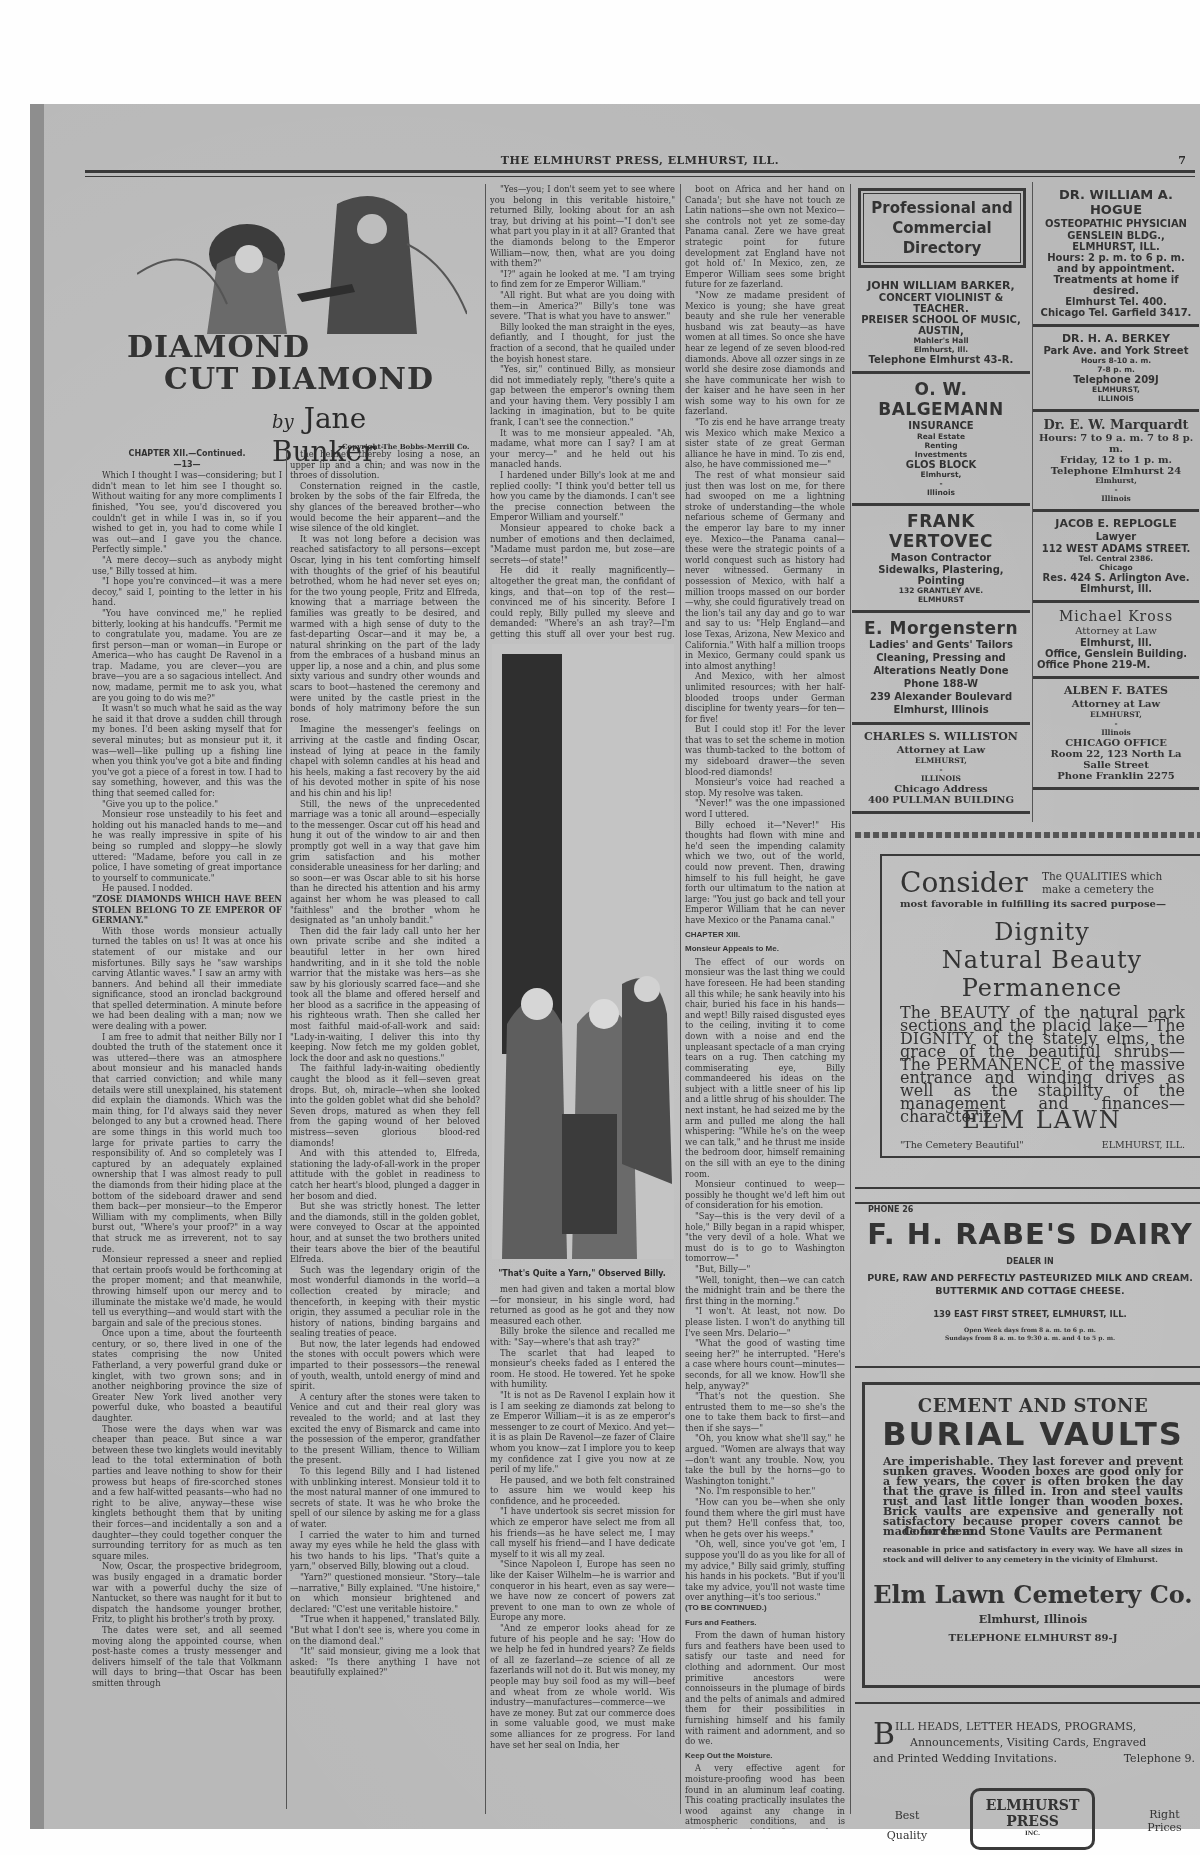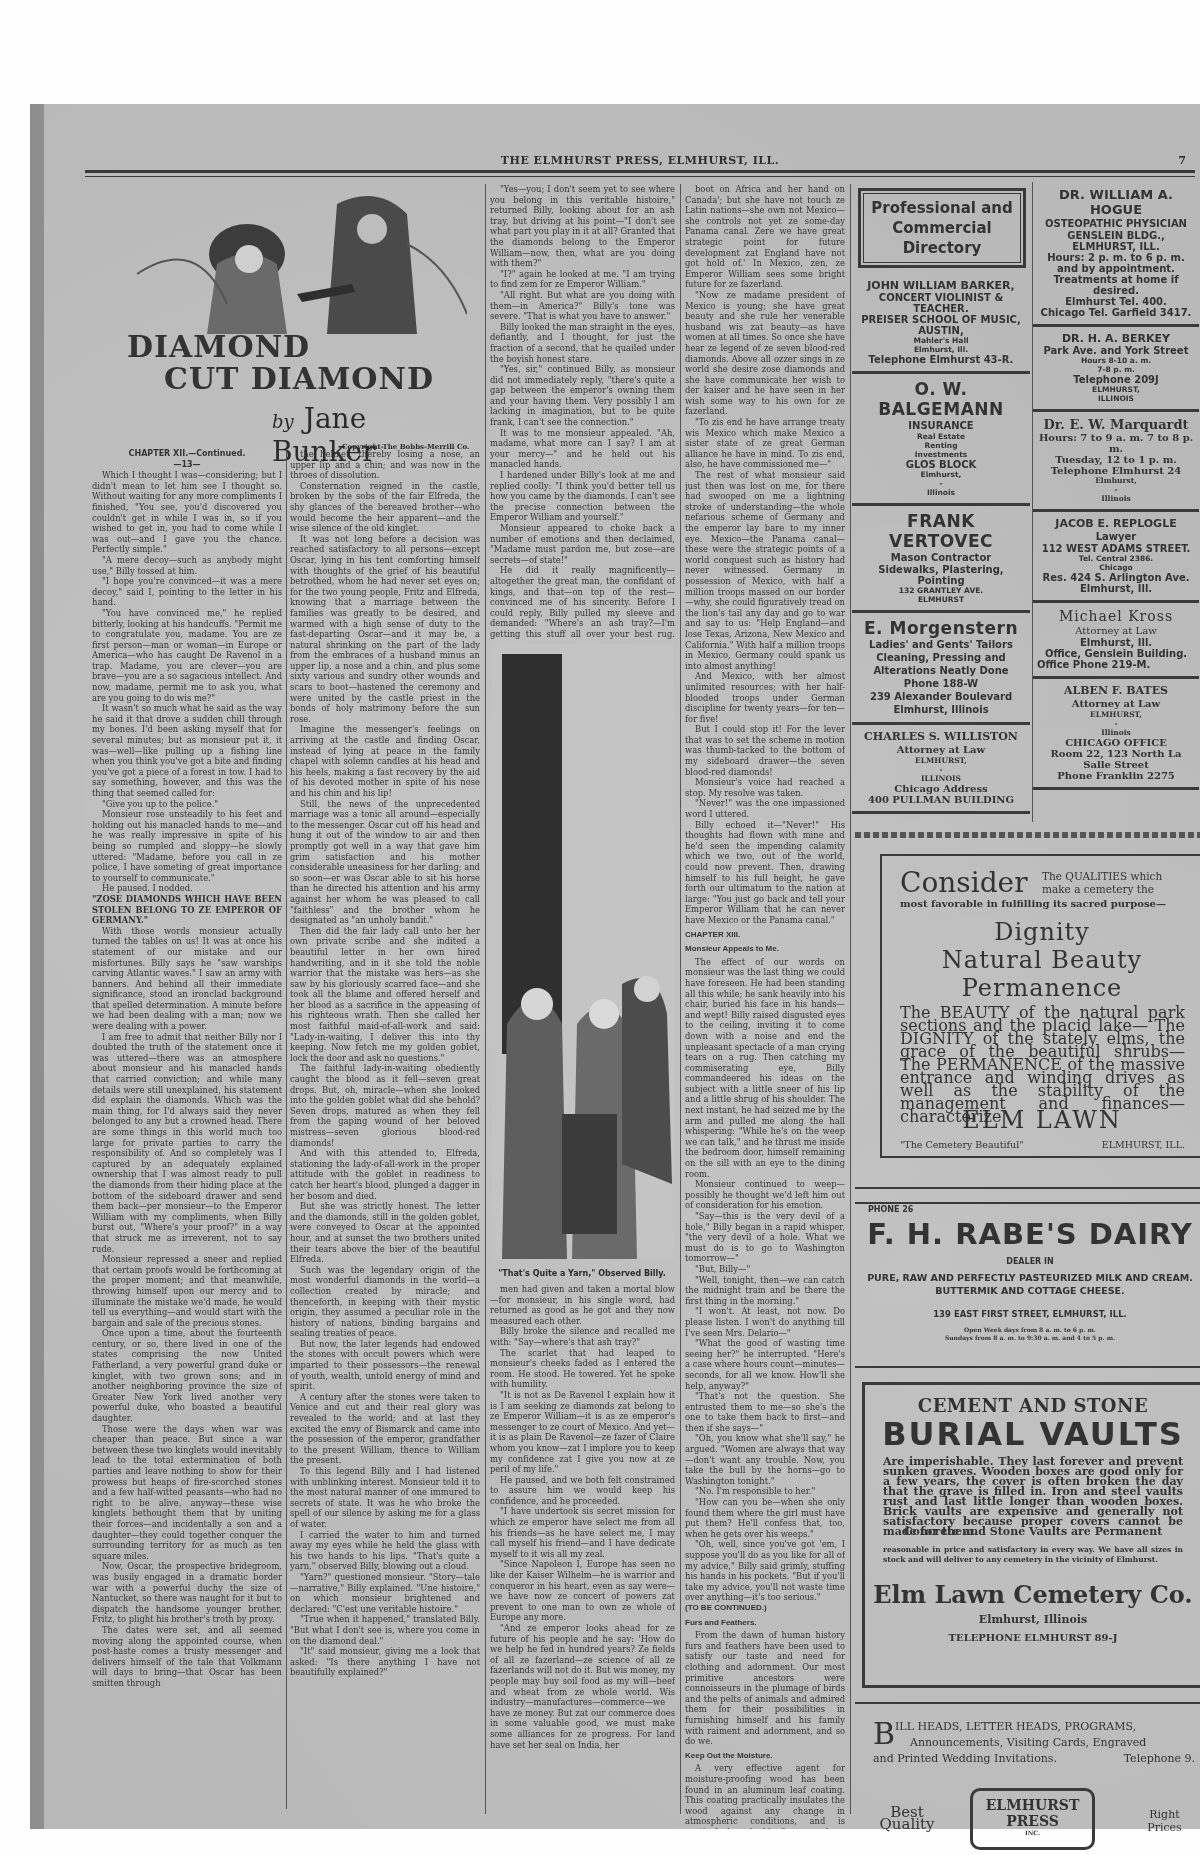--- a/index.html
+++ b/index.html
@@ -102,21 +102,21 @@
   .vault .city { position:absolute; top:228px; width:100%; font-size:11px; font-weight:bold; }
   .vault .tel { position:absolute; top:247px; width:100%; font-size:10px; font-weight:bold; }
 
   .press { position:absolute; left:835px; top:1612px; width:335px; height:150px; font-family:"DejaVu Serif",serif; color:#333; }
   .press .B { position:absolute; left:8px; top:0; font-size:30px; }
   .press .l1 { position:absolute; left:30px; top:4px; font-size:11px; }
   .press .l2 { position:absolute; left:45px; top:20px; width:285px; font-size:11px; }
   .press .l3 { position:absolute; left:8px; top:36px; width:322px; display:flex; justify-content:space-between; font-size:11px; }
   .press .logo { position:absolute; left:105px; top:72px; width:125px; height:62px; border:3px solid #3a3a3a; border-radius:10px; text-align:center; font-weight:bold; font-size:14px; line-height:16px; padding-top:6px; box-sizing:border-box; }
   .press .logo small { display:block; font-size:6px; line-height:8px; }
-  .press .best { position:absolute; left:12px; top:90px; font-size:15px; text-align:center; line-height:12px; }
+  .press .best { position:absolute; left:12px; top:90px; font-size:11px; text-align:center; line-height:20px; }
   .press .right { position:absolute; left:272px; top:92px; font-size:11px; text-align:center; line-height:13px; }
 
   .hr { position:absolute; height:2px; background:#3a3a3a; }
 </style>
 </head>
 <body>
 
 <div class="page">
   <div class="left-gutter"></div>
 
@@ -338,21 +338,21 @@
         </div>
       <div class="ln">Telephone 209J</div>
       <div class="row">
           <span>ELMHURST,</span>
           <span>ILLINOIS</span>
         </div>
     </div>
     <div class="card">
       <div class="nm serif" style="font-size:13px;">Dr. E. W. Marquardt</div>
       <div class="ln serif">Hours: 7 to 9 a. m. 7 to 8 p. m.</div>
-      <div class="ln serif">Tuesday, 12 to 1 p. m.</div>
+      <div class="ln serif">Friday, 12 to 1 p. m.</div>
       <div class="ln serif">Telephone Elmhurst 24</div>
       <div class="row serif">
           <span>Elmhurst,</span>
           <span>-</span>
           <span>Illinois</span>
         </div>
     </div>
     <div class="card">
       <div class="nm">JACOB E. REPLOGLE</div>
       <div class="ln-md">Lawyer</div>

